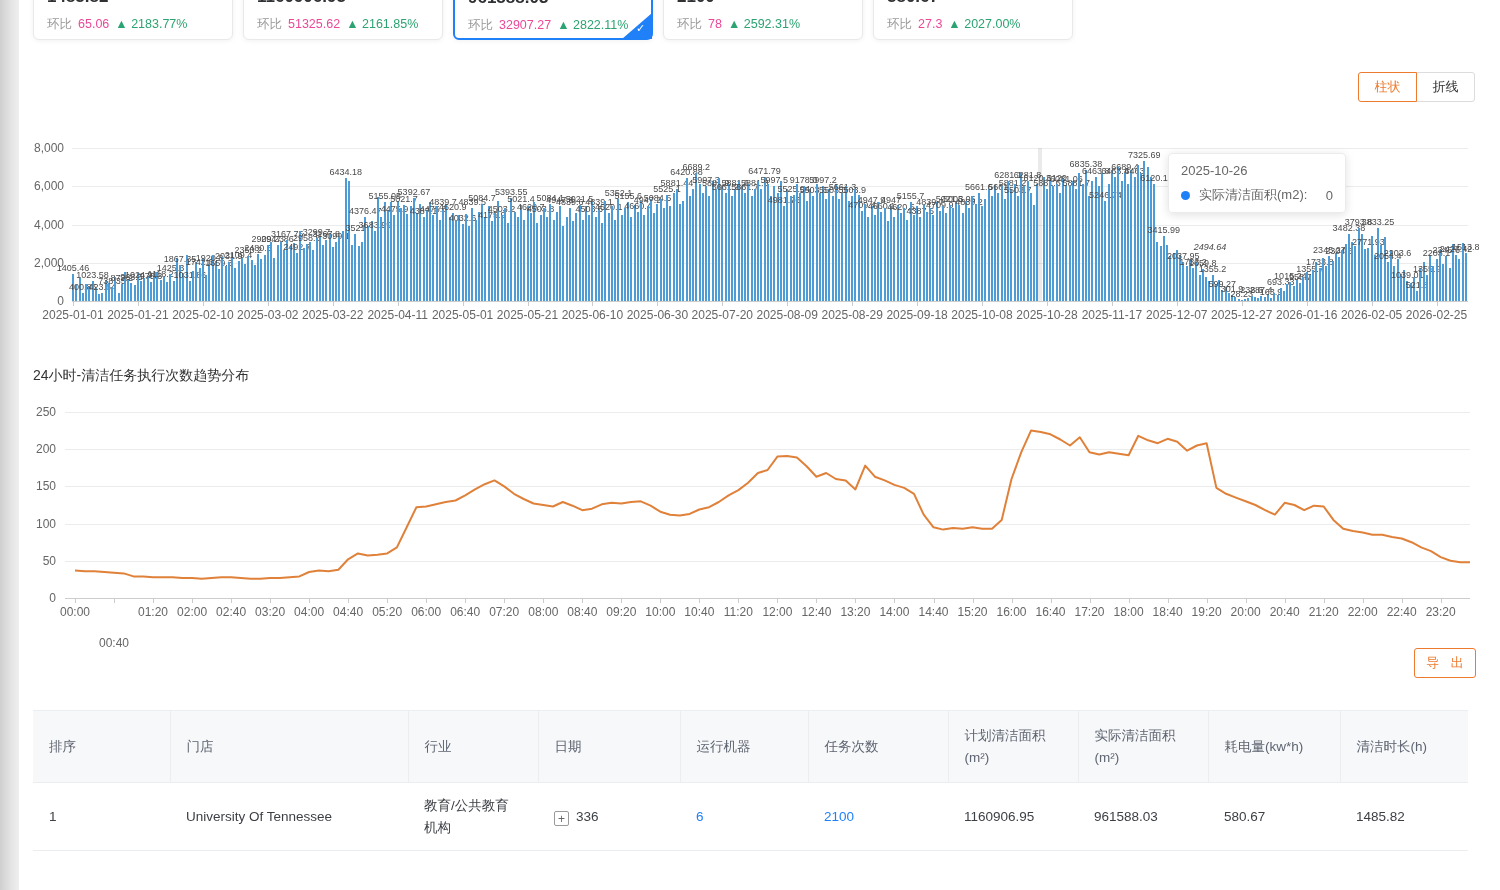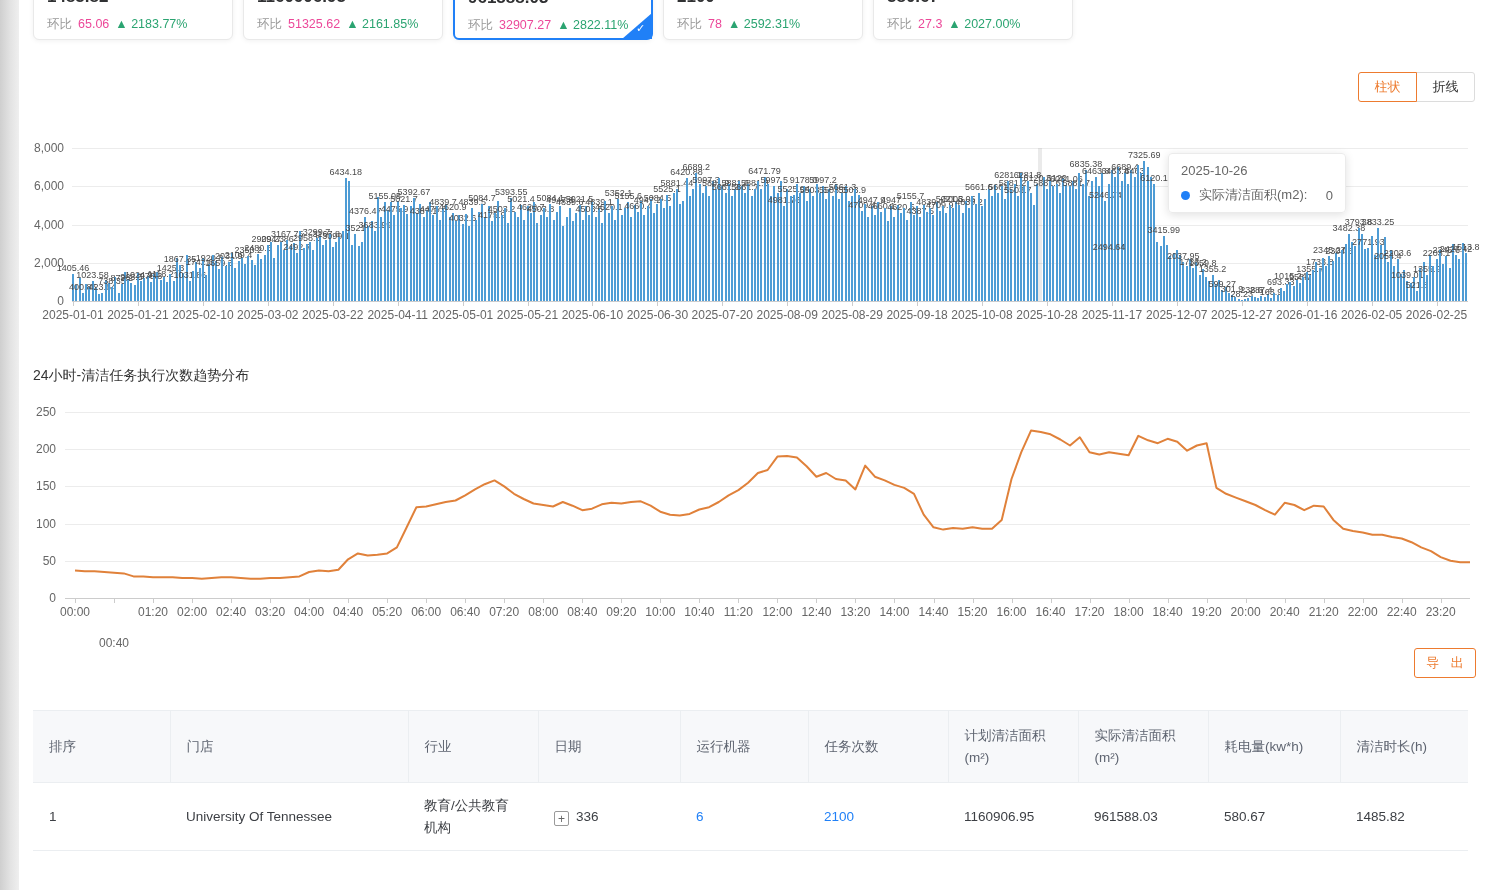--- a/index.html
+++ b/index.html
@@ -578,21 +578,21 @@
       <div class="bar" style="left: 1149.8px; top: 177px; height: 124px;"></div>
       <div class="bar" style="left: 1153.1px; top: 184px; height: 117px;"></div>
       <div class="bar-label" style="left: 1154.1px; top: 173px;">6120.1</div>
       <div class="bar" style="left: 1156.3px; top: 242px; height: 59px;"></div>
       <div class="bar" style="left: 1159.6px; top: 246px; height: 55px;"></div>
       <div class="bar" style="left: 1162.8px; top: 236px; height: 65px;"></div>
       <div class="bar-label" style="left: 1163.8px; top: 225px;">3415.99</div>
       <div class="bar" style="left: 1166.1px; top: 245px; height: 56px;"></div>
       <div class="bar" style="left: 1169.3px; top: 256px; height: 45px;"></div>
       <div class="bar" style="left: 1172.6px; top: 253px; height: 48px;"></div>
-      <div class="bar-label" style="left: 1109px; top: 242px;">2494.64</div>
+      <div class="bar-label" style="left: 1210px; top: 242px; font-style: italic;">2494.64</div>
       <div class="bar" style="left: 1175.8px; top: 250px; height: 51px;"></div>
       <div class="bar" style="left: 1179.1px; top: 255px; height: 46px;"></div>
       <div class="bar" style="left: 1182.3px; top: 262px; height: 39px;"></div>
       <div class="bar-label" style="left: 1183.3px; top: 251px;">2037.95</div>
       <div class="bar" style="left: 1185.6px; top: 266px; height: 35px;"></div>
       <div class="bar" style="left: 1188.8px; top: 259px; height: 42px;"></div>
       <div class="bar" style="left: 1192px; top: 268px; height: 33px;"></div>
       <div class="bar-label" style="left: 1193px; top: 257px;">1733.2</div>
       <div class="bar" style="left: 1195.3px; top: 262px; height: 39px;"></div>
       <div class="bar" style="left: 1198.5px; top: 275px; height: 26px;"></div>

